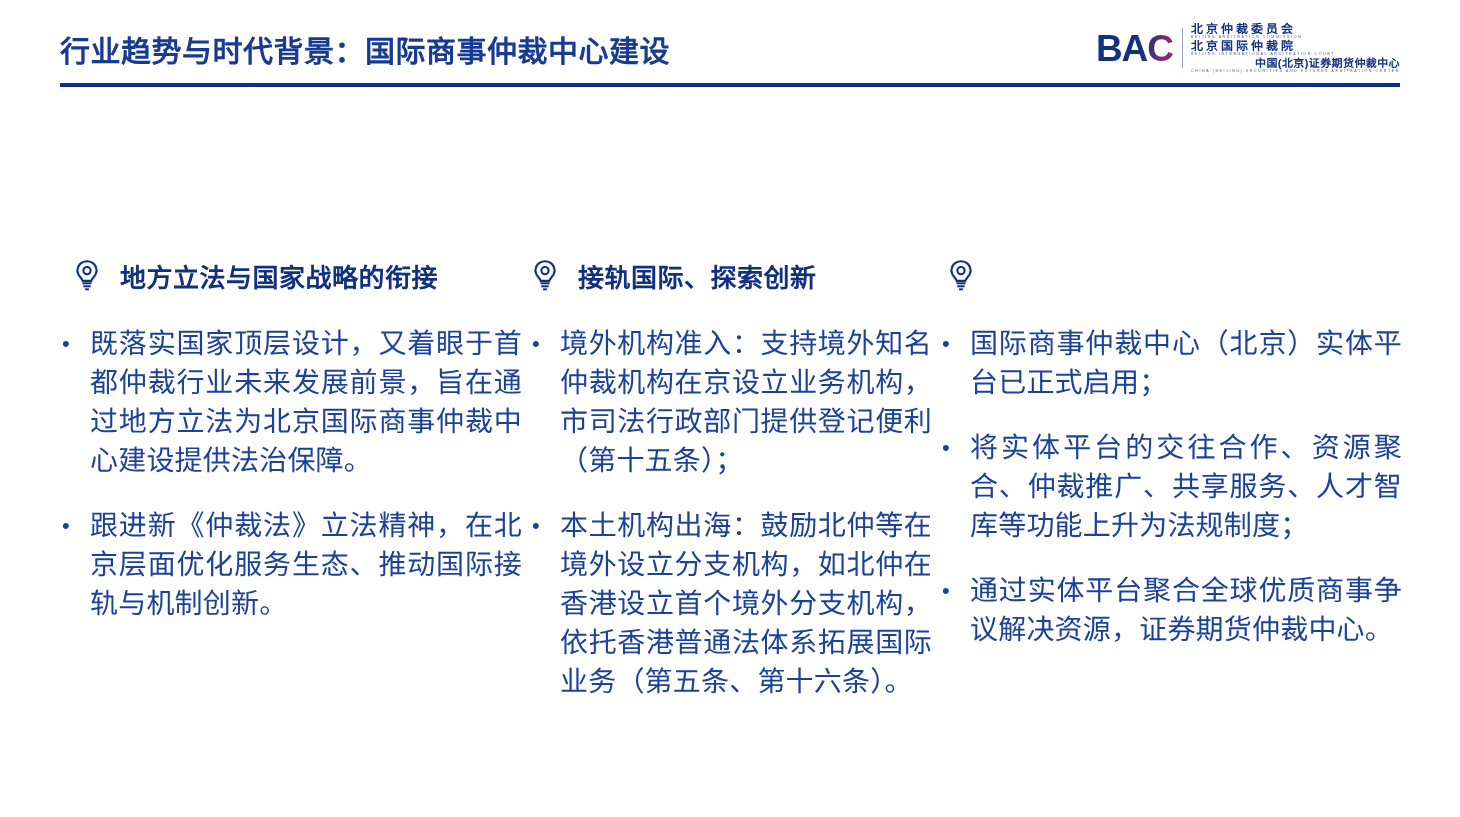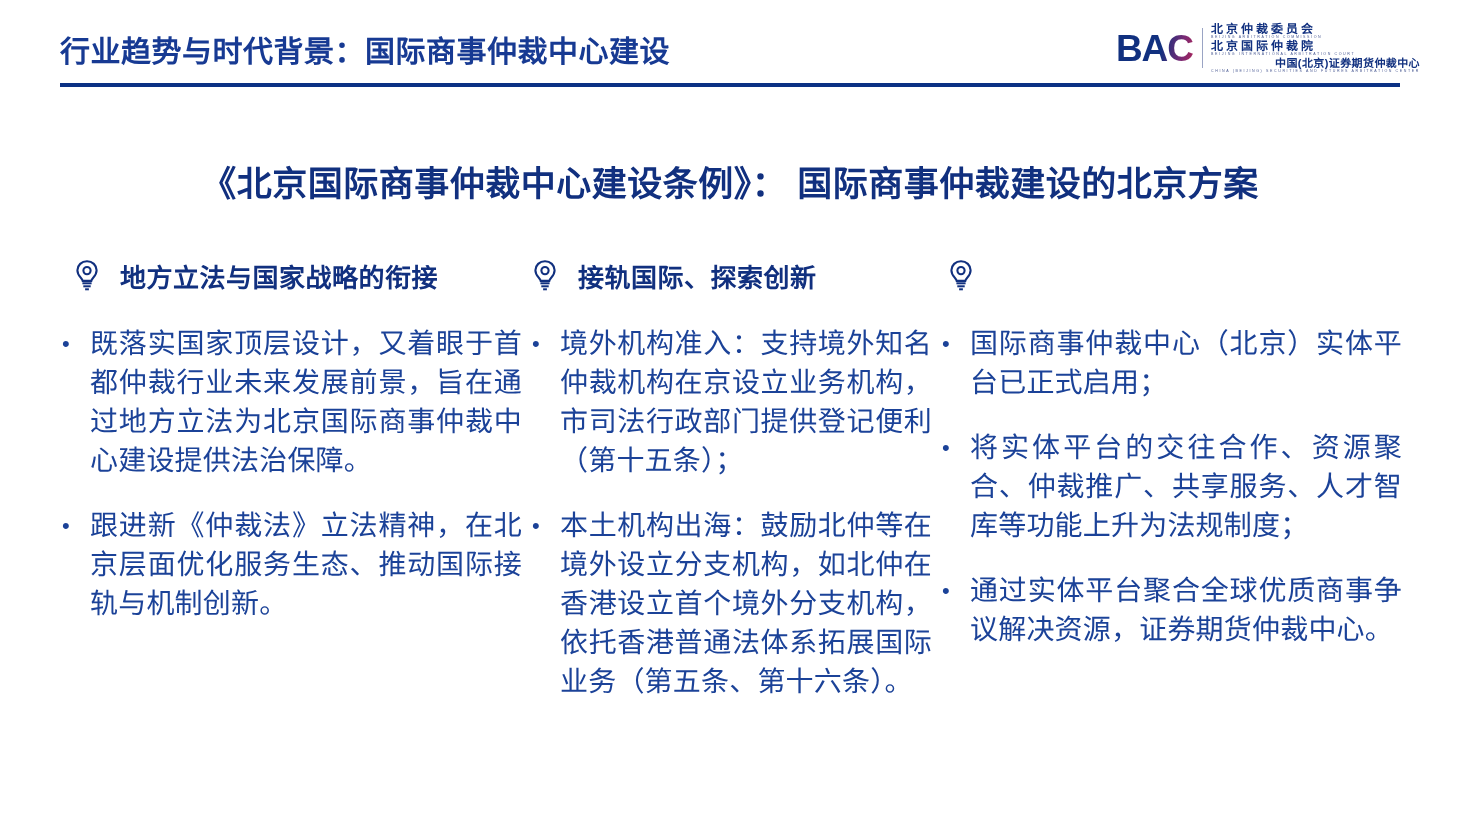--- a/index.html
+++ b/index.html
@@ -41,21 +41,21 @@
     left: 60px;
     top: 83px;
     width: 1340px;
     height: 4px;
     background: #0b3184;
   }
 
   
   .logo {
     position: absolute;
-    right: 40px;
+    right: 60px;
     top: 24px;
     display: flex;
     align-items: center;
     height: 48px;
   }
   .logo-bac {
     font-size: 37px;
     font-weight: bold;
     letter-spacing: -1px;
     line-height: 1;
@@ -229,21 +229,20 @@
           <div class="logo-en">BEIJING INTERNATIONAL ARBITRATION COURT</div>
         </div>
         <div class="logo-line">
           <div class="logo-cn small">中国(北京)证券期货仲裁中心</div>
           <div class="logo-en">CHINA (BEIJING) SECURITIES AND FUTURES ARBITRATION CENTER</div>
         </div>
       </div>
     </div>
   </div>
 
-  <div class="main-title">《北京国际商事仲裁中心建设条例》： 国际商事仲裁建设的北京方案</div>
 
   <div class="columns">
 
     <div class="col col-1">
       <div class="col-head">
         <svg class="bulb-icon" viewBox="0 0 30 34">
           <path d="M15 3.2 C9.6 3.2 5.4 7.3 5.4 12.3 c0 3.2 1.7 5.7 3.4 7.5 c1.1 1.2 1.7 2.1 1.9 3.1 h8.6 c0.2-1 0.8-1.9 1.9-3.1 c1.7-1.8 3.4-4.3 3.4-7.5 C24.6 7.3 20.4 3.2 15 3.2 Z" fill="none" stroke="#11307f" stroke-width="2.1"></path>
           <circle cx="15" cy="12.6" r="3.6" fill="none" stroke="#11307f" stroke-width="2.1"></circle>
           <line x1="10.4" y1="25.3" x2="19.6" y2="25.3" stroke="#11307f" stroke-width="2"></line>
           <line x1="11.3" y1="28.3" x2="18.7" y2="28.3" stroke="#11307f" stroke-width="2"></line>

